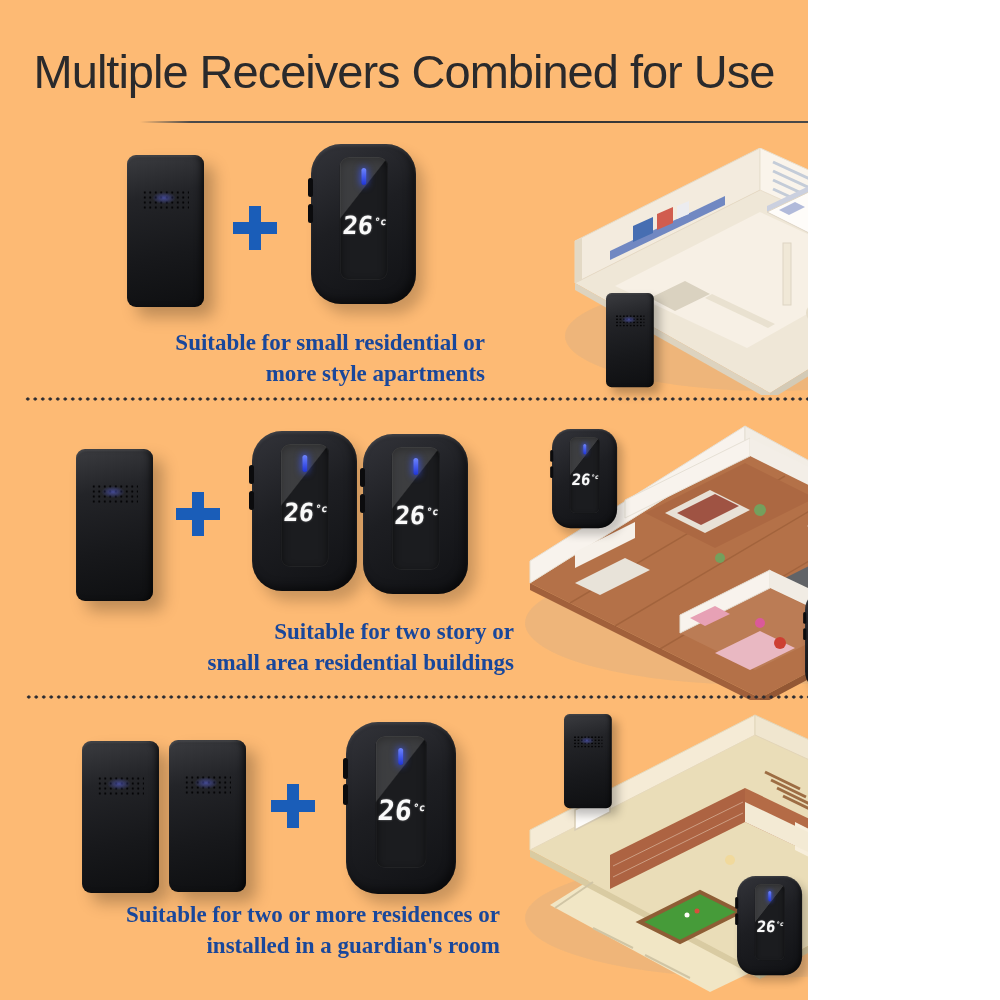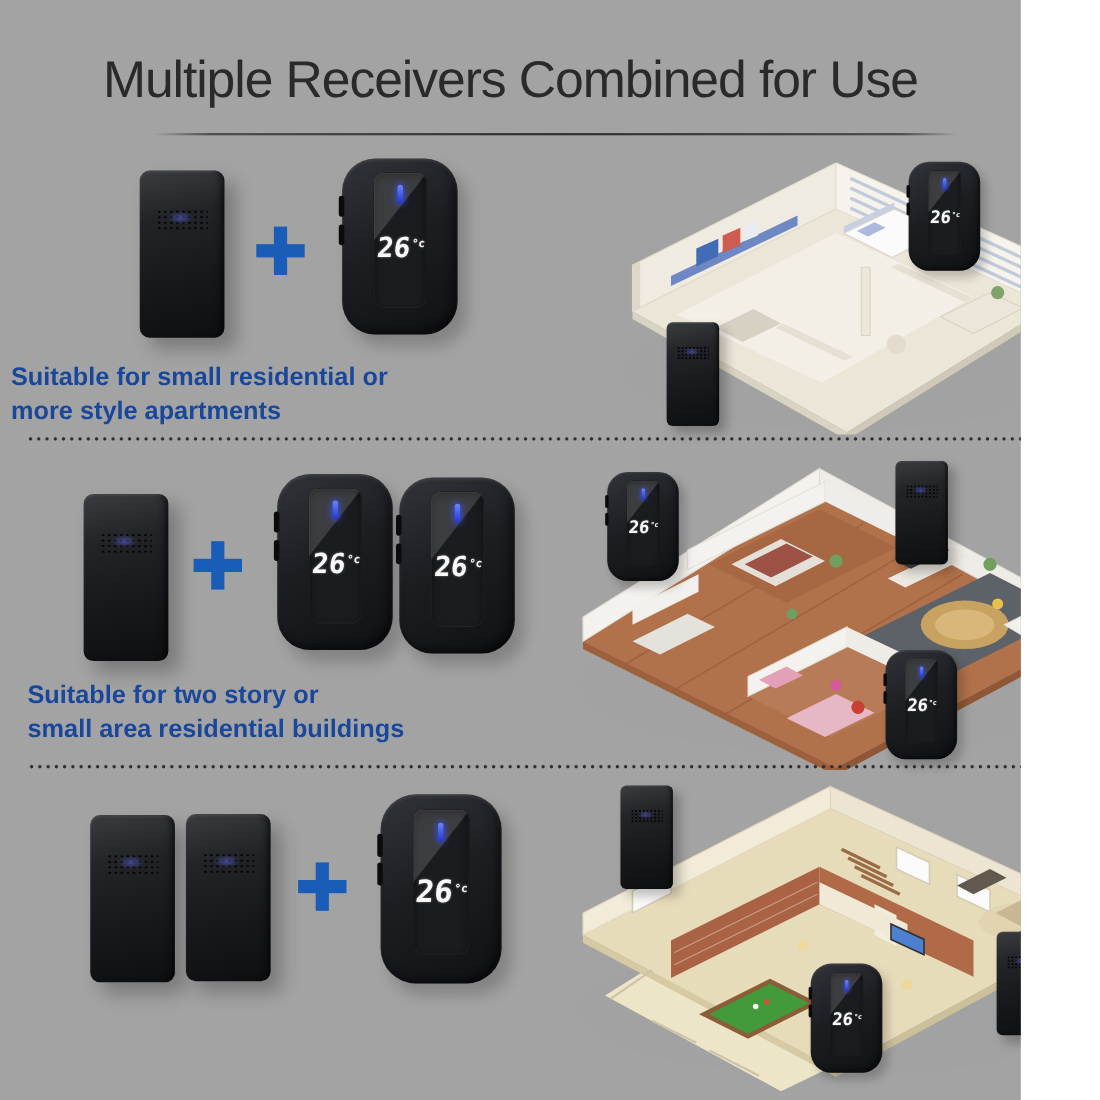--- a/index.html
+++ b/index.html
@@ -1,17 +1,17 @@
 <!DOCTYPE html>
 <html><head>
 <meta charset="utf-8">
 <style>
   html,body{margin:0;padding:0;background:#fff;}
   .canvas{
-    position:relative;width:928px;height:1000px;background:#a3a3a3;
+    position:relative;width:808px;height:1000px;background:#fdba74;
     font-family:"Liberation Sans",sans-serif;overflow:hidden;
   }
   
   .page-title{
     position:absolute;left:0;top:44px;width:100%;margin:0;
     text-align:center;font-size:47px;font-weight:400;letter-spacing:-1px;
     color:#2a2a2c;
   }
   .title-underline{
     position:absolute;left:140px;top:121px;width:730px;height:2px;
@@ -20,25 +20,25 @@
   
   .dotted-sep{
     position:absolute;height:4px;
     background-image:radial-gradient(circle,#2a2a30 1.4px,transparent 1.8px);
     background-size:7.5px 4px;background-repeat:repeat-x;
   }
   .sep-1{left:24px;top:397px;width:952px;}
   .sep-2{left:25px;top:695px;width:925px;}
   
   .caption{
-    position:absolute;margin:0;text-align:left;
-    font-size:23px;font-weight:bold;line-height:31px;color:#19479b;
+    position:absolute;margin:0;text-align:right;
+    font-size:23px;font-weight:bold;line-height:31px;color:#19479b;font-family:Liberation Serif, serif;
   }
   .cap-1{left:10px;top:327px;width:475px;}
-  .cap-2{left:25px;top:616px;width:475px;}
+  .cap-2{left:39px;top:616px;width:475px;}
   .cap-3{left:0;top:899px;width:500px;}
   
   .plus{position:absolute;width:44px;height:44px;}
   .plus::before{content:"";position:absolute;left:0;top:36%;width:100%;height:28%;background:#1a5db8;}
   .plus::after{content:"";position:absolute;top:0;left:36%;height:100%;width:28%;background:#1a5db8;}
   .p-r1{left:233px;top:206px;}
   .p-r2{left:176px;top:492px;}
   .p-r3{left:271px;top:784px;}
   
   .transmitter{
@@ -315,14 +315,18 @@
   <div class="receiver mini m-rc-p3">
     <div class="screen">
       <div class="led"></div>
       <div class="temp"><span>26</span><span class="unit">°c</span></div>
     </div>
   </div>
   <div class="transmitter mini m-t-p3b">
     <div class="grille"></div>
   </div>
 
+  <p class="caption cap-3">
+    <span>Suitable for two or more residences or</span><br>
+    <span>installed in a guardian's room</span>
+  </p>
 
 </div>
 
 </body></html>

